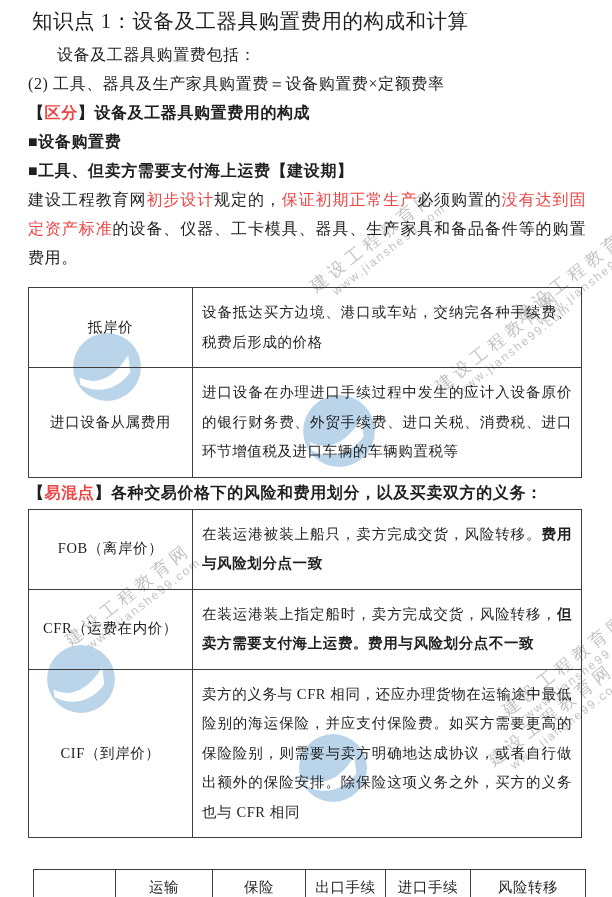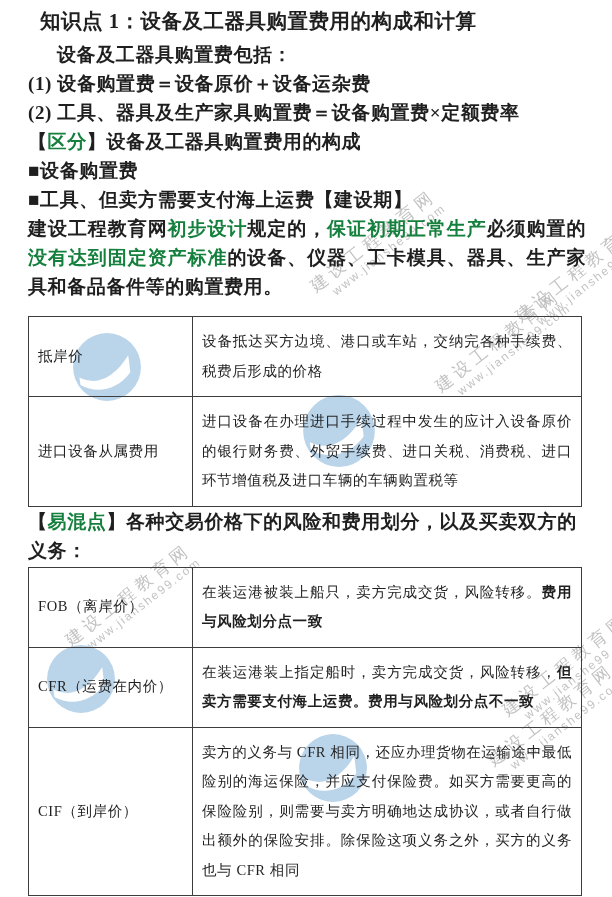--- a/index.html
+++ b/index.html
@@ -3,34 +3,34 @@
 <meta charset="utf-8">
 <style>
   html,body { margin:0; padding:0; background:#ffffff; }
   .page {
     position:relative; width:612px; height:897px; background:#ffffff;
     overflow:hidden;
     font-family:"Liberation Serif","DejaVu Serif",serif;
     color:#1f1f1f;
   }
   .content { position:relative; z-index:1; padding:0 26px 0 28px; }
-  h1.title { font-size:20.5px; line-height:26px; margin:8px 0 6px 12px; letter-spacing:0.5px; font-weight:bold; }
-  p.line { margin:0; font-size:19px; line-height:29px; letter-spacing:0.6px;font-weight:bold; }
+  h1.title { font-size:20.5px; line-height:26px; margin:8px 0 6px 4px; letter-spacing:0.5px; font-weight:normal; }
+  p.line { margin:0; font-size:16px; line-height:29px; letter-spacing:0.6px; }
   .indent { text-indent:29px; }
   .bold { font-weight:bold; }
   .jst { text-align:justify; }
-  .red { color:#15803d; }
+  .red { color:#ef4444; }
   .b { font-weight:bold; }
 
   table.tbl { border-collapse:collapse; table-layout:fixed; width:553px; background:transparent; }
   table.tbl td {
     border:1px solid #3d3d3d; padding:10px 9px; vertical-align:middle;
     font-size:14.5px; line-height:29.5px; letter-spacing:0.6px;
   }
-  td.term { text-align:left; }
+  td.term { text-align:center; }
   td.desc { text-align:justify; }
   .t1 { margin-top:15px; }
   .mt-conf { margin-top:10px; }
   .t2 { margin-top:2px; }
   table.t3 { border-collapse:collapse; table-layout:fixed; width:552px; margin:31px 0 0 5px; }
   table.t3 td {
     border:1px solid #3d3d3d; height:34px; padding:0 4px; text-align:center;
     font-size:14.5px; letter-spacing:0.6px;
   }
 
@@ -96,21 +96,20 @@
         <circle cx="33" cy="33" r="32" fill="#b7d2e9"></circle>
         <path d="M7 43 C22 50 38 46 53 22 L55 38 C42 56 22 58 8 50 Z" fill="#ffffff"></path>
       </svg>
   </span>
 
   <div class="content">
 
     <h1 class="title">知识点 1：设备及工器具购置费用的构成和计算</h1>
 
     <p class="line indent">设备及工器具购置费包括：</p>
-    <p class="line">(1) 设备购置费＝设备原价＋设备运杂费</p>
     <p class="line">(2) 工具、器具及生产家具购置费＝设备购置费×定额费率</p>
     <p class="line bold"><span>【</span><span class="red">区分</span><span>】设备及工器具购置费用的构成</span></p>
     <p class="line bold">■设备购置费</p>
     <p class="line bold">■工具、但卖方需要支付海上运费【建设期】</p>
     <p class="line jst"><span>建设工程教育网</span><span class="red">初步设计</span><span>规定的，</span><span class="red">保证初期正常生产</span><span>必须购置的</span><span class="red">没有达到固定资产标准</span><span>的设备、仪器、工卡模具、器具、生产家具和备品备件等的购置费用。</span></p>
 
     <table class="tbl t1">
       <colgroup>
           <col style="width:164px">
           <col style="width:389px">

